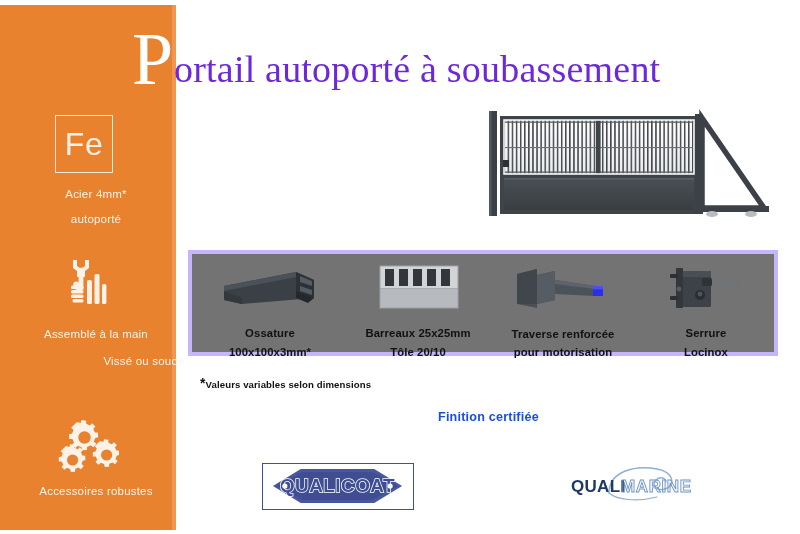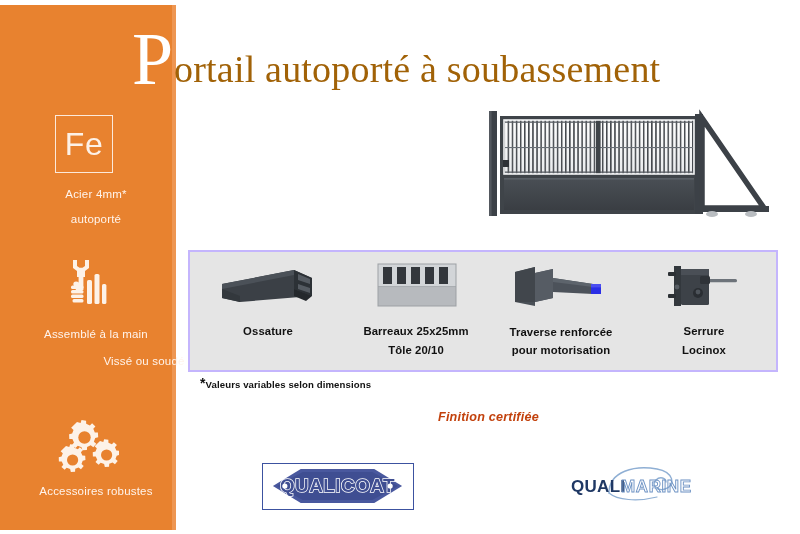--- a/index.html
+++ b/index.html
@@ -48,52 +48,52 @@
   
   #title-wrap{position:absolute;left:132px;top:24px;height:62px;}
   #title-P{
     position:absolute;left:0;top:-2px;
     font-family:"Liberation Serif", serif;
     font-size:74px;line-height:74px;color:#ffffff;font-weight:400;
   }
   #title-rest{
     position:absolute;left:42px;top:24px;
     font-family:"Liberation Serif", serif;
-    font-size:38px;line-height:42px;color:#a16207;font-weight:400;
+    font-size:38px;line-height:42px;color:#6d28d9;font-weight:400;
     white-space:nowrap;letter-spacing:.2px;
   }
 
   
   #gate{position:absolute;left:483px;top:108px;width:300px;height:112px;}
 
   
   #feature-box{
-    position:absolute;left:188px;top:250px;width:590px;height:122px;
-    border:2px solid #c4b5fd;box-sizing:border-box;background:#e5e5e5;
+    position:absolute;left:188px;top:250px;width:590px;height:106px;
+    border:4px solid #c4b5fd;box-sizing:border-box;background:#737373;
   }
   .feature{position:absolute;top:0;width:148px;height:100%;}
   .feat-art{position:absolute;left:0;top:8px;width:148px;height:52px;}
   .feat-cap{
     position:absolute;left:0;width:148px;text-align:center;
     font-size:11.3px;color:#111;font-weight:700;line-height:15px;
     letter-spacing:.1px;
   }
   .feat-cap.l1{top:72px;}
   .feat-cap.l2{top:91px;}
   .feat-cap.two-line{top:72px;line-height:16px;}
 
   
   #footnote{
     position:absolute;left:200px;top:379px;
     font-size:9.6px;color:#111;font-weight:700;letter-spacing:.1px;
   }
   #footnote .star{font-size:14px;vertical-align:top;line-height:8px;}
   #finition{
     position:absolute;left:438px;top:410px;
-    font-size:12.6px;color:#c2410c;font-weight:700;letter-spacing:.2px;font-style:italic;
+    font-size:12.6px;color:#1d4ed8;font-weight:700;letter-spacing:.2px;
   }
 
   
   #qualicoat{
     position:absolute;left:262px;top:463px;width:152px;height:47px;
     border:1.6px solid #3C52A0;box-sizing:border-box;background:#fff;
   }
   #qualimarine{
     position:absolute;left:565px;top:463px;width:150px;height:47px;
   }
@@ -206,20 +206,21 @@
           <polygon points="28,24 100,10 118,18 118,36 46,42 28,38" fill="#3b4046"></polygon>
           <polygon points="100,10 118,18 118,36 100,29" fill="#2c3136"></polygon>
           <polygon points="104,14 116,19 116,24 104,20" fill="#555b62"></polygon>
           <polygon points="104,24 116,28 116,33 104,29" fill="#555b62"></polygon>
           <polygon points="28,24 100,10 100,15 28,29" fill="#4b5158"></polygon>
           <polygon points="28,29 46,36 46,42 28,38" fill="#33383d"></polygon>
           <polygon points="100,29 118,36 112,41 100,36" fill="#24282c"></polygon>
         </g>
       </svg>
       <div class="feat-cap l1">Ossature</div>
+      <div class="feat-cap l2">100x100x3mm*</div>
     </div>
 
     <div class="feature" style="left:152px;">
       <svg class="feat-art" viewBox="0 0 148 52">
         <rect x="36" y="4" width="78" height="42" fill="#c9cccf"></rect>
         <rect x="36" y="4" width="78" height="22" fill="#d2d5d8"></rect>
         <rect x="41" y="7" width="9" height="17" fill="#33373c"></rect>
         <rect x="55" y="7" width="9" height="17" fill="#33373c"></rect>
         <rect x="69" y="7" width="9" height="17" fill="#33373c"></rect>
         <rect x="83" y="7" width="9" height="17" fill="#33373c"></rect>

